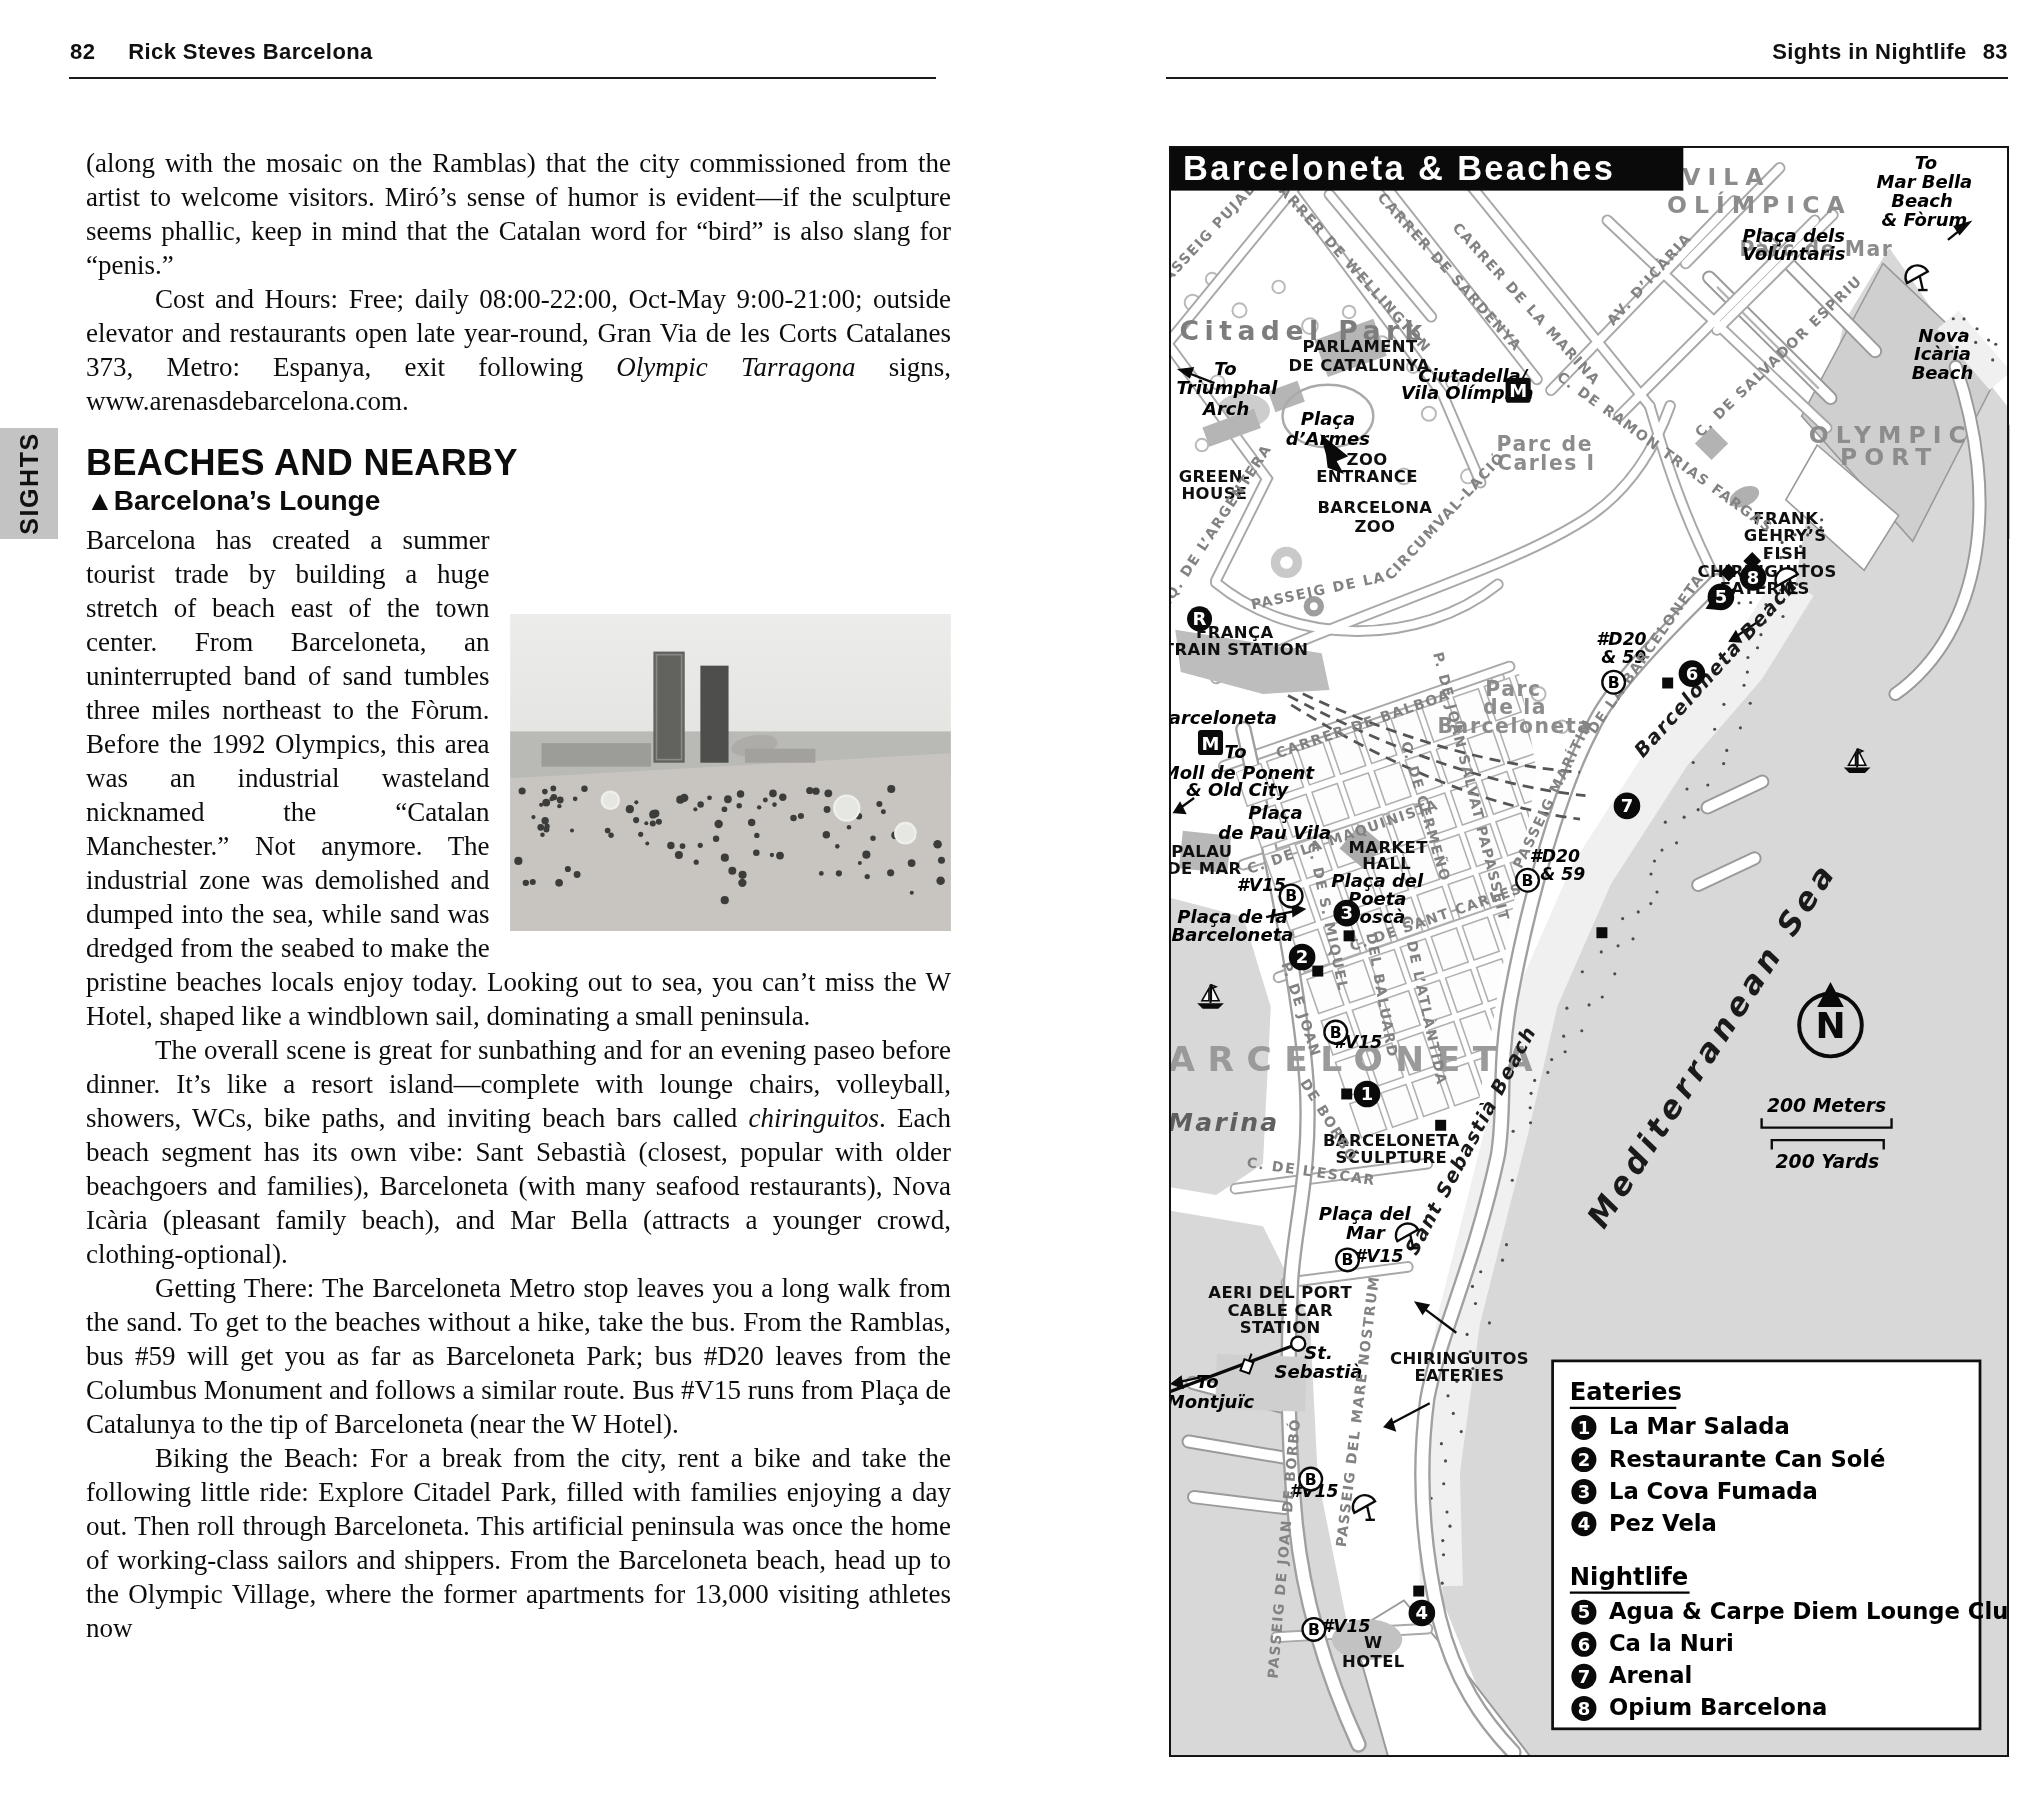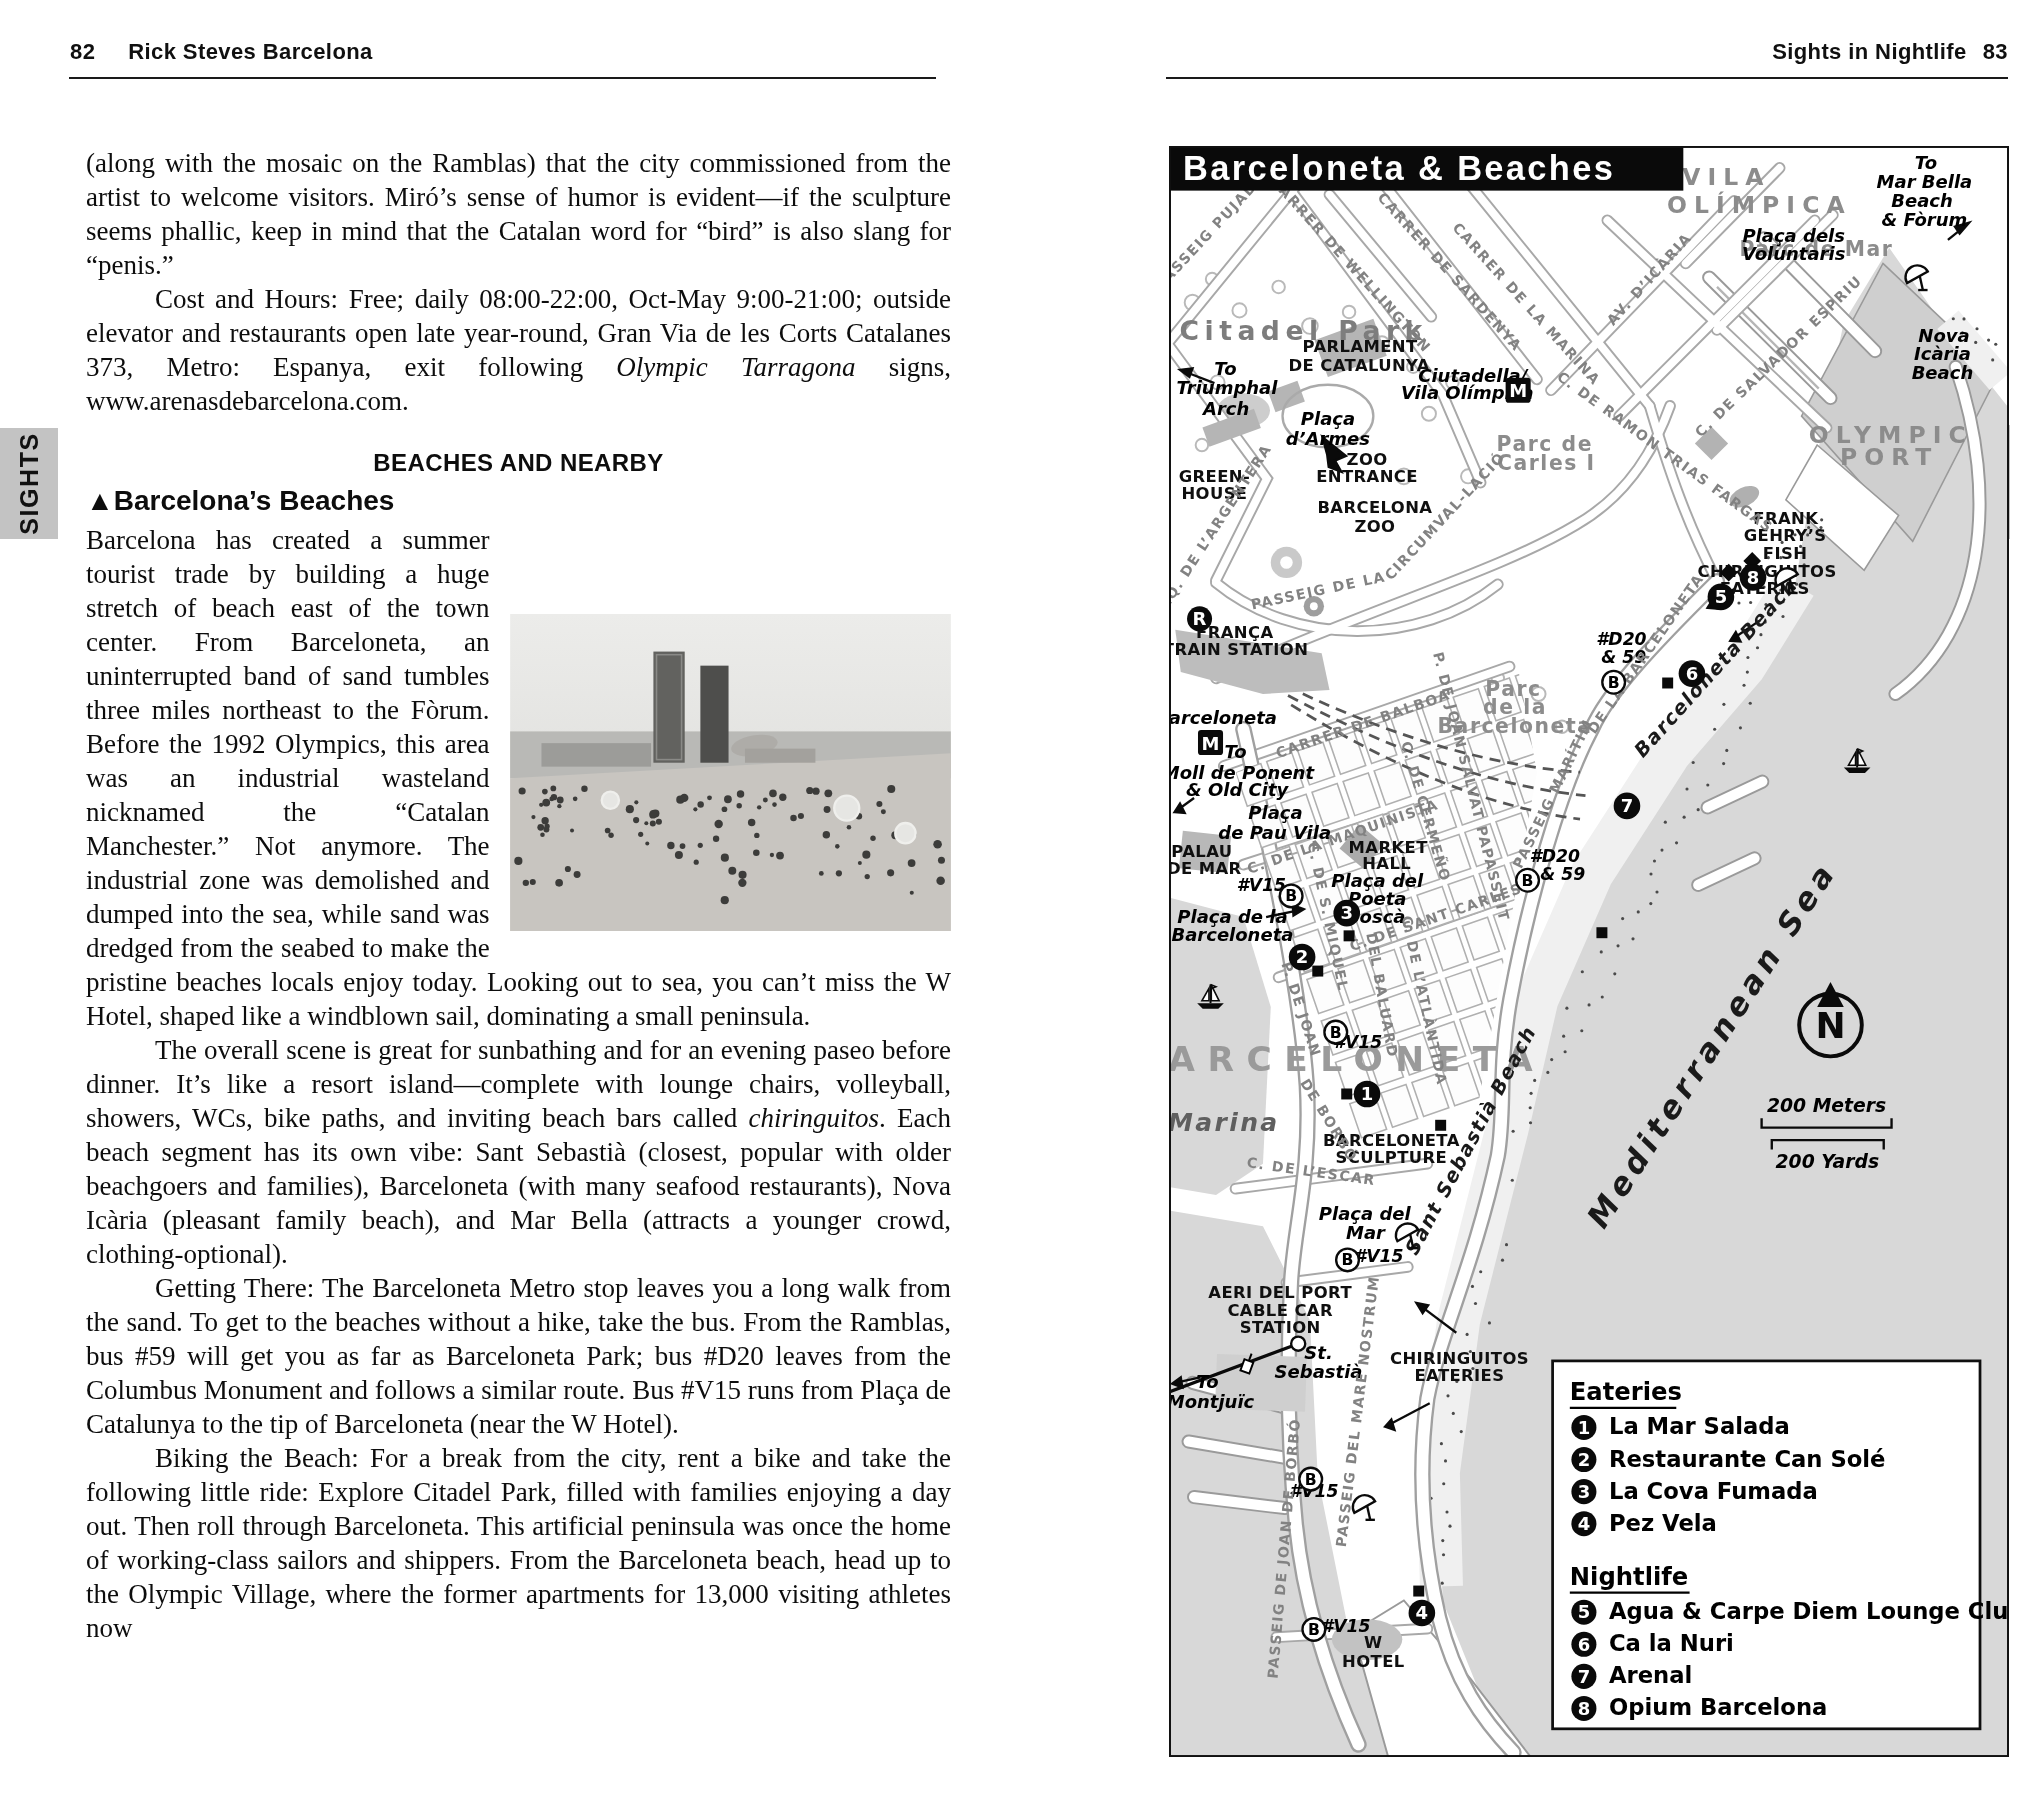--- a/index.html
+++ b/index.html
@@ -15,21 +15,21 @@
   .rule-right{left:1166px;width:842px;}
   .tab{position:absolute;background:#c3c3c3;display:flex;align-items:center;justify-content:center;}
   .tab-left{left:0;top:428px;width:58px;height:111px;}
   .tab-right{left:1965px;top:425px;width:45px;height:114px;}
   .tab span{transform:rotate(-90deg);font-family:"Liberation Sans",sans-serif;font-weight:700;font-size:25px;letter-spacing:1.6px;color:#111;white-space:nowrap;}
   .bodycol{position:absolute;left:86px;top:146px;width:865px;font-size:27px;line-height:34px;text-align:justify;}
   .bodycol p{margin:0;}
   .bodycol p.ind{text-indent:69px;}
   .bodycol b{font-weight:400;}
   .bodycol i{font-style:italic;}
-  .h-section{font-family:"Liberation Sans",sans-serif;font-weight:700;font-size:24px;line-height:36px;margin:27px 0 3.1px 0;text-align:center;letter-spacing:0.4px;}
+  .h-section{font-family:"Liberation Sans",sans-serif;font-weight:700;font-size:36px;line-height:36px;margin:27px 0 3.1px 0;text-align:left;letter-spacing:0.4px;}
   .h-sub{font-family:"Liberation Sans",sans-serif;font-weight:700;font-size:28px;line-height:33px;margin:0 0 6.3px 0;text-align:left;}
   .photo-float{float:right;width:441px;height:317px;margin:91px 0 7.8px 20.4px;}
   .mapwrap{position:absolute;left:1169px;top:146px;width:840px;height:1611px;}
   
   text{text-anchor:middle;}
   .ml-district{font:700 30px "DejaVu Sans",sans-serif;fill:#8c8c8c;letter-spacing:9px;}
   .ml-park-big{font:700 34px "DejaVu Sans",sans-serif;fill:#7d7d7d;letter-spacing:7px;}
   .ml-bigdistrict{font:700 44px "DejaVu Sans",sans-serif;fill:#9a9a9a;letter-spacing:16px;}
   .ml-parkname{font:700 26px "DejaVu Sans",sans-serif;fill:#8c8c8c;letter-spacing:2px;}
   .ml-marina{font:italic 700 32px "DejaVu Sans",sans-serif;fill:#5f5f5f;letter-spacing:3px;}
@@ -72,21 +72,21 @@
     <span>SIGHTS</span>
   </div>
 <div class="tab tab-right">
     <span>SIGHTS</span>
   </div>
 
 <div class="bodycol">
   <p><span>(along with the mosaic on the Ramblas) that the city commissioned from the artist to welcome visitors. Miró’s sense of humor is evident—if the sculpture seems phallic, keep in mind that the Catalan word for “bird” is also slang for “penis.”</span></p>
   <p class="ind"><b>Cost and Hours:</b><span> Free; daily 08:00-22:00, Oct-May 9:00-21:00; outside elevator and restaurants open late year-round, Gran Via de les Corts Catalanes 373, Metro: Espanya, exit following </span><i>Olympic Tarragona</i><span> signs, www.arenasdebarcelona.com.</span></p>
   <div class="h-section">BEACHES AND NEARBY</div>
-  <div class="h-sub">▲Barcelona’s Beaches</div>
+  <div class="h-sub">▲Barcelona’s Lounge</div>
   <p>
     <span class="photo-float">
       <svg width="441" height="317" viewBox="0 0 563 405" xmlns="http://www.w3.org/2000/svg">
         <defs>
           <linearGradient id="sky" x1="0" y1="0" x2="0" y2="1">
             <stop offset="0" stop-color="#ececea"></stop>
               <stop offset="1" stop-color="#d8d8d5"></stop>
           </linearGradient>
         </defs>
         <rect x="0" y="0" width="563" height="405" fill="url(#sky)"></rect>

